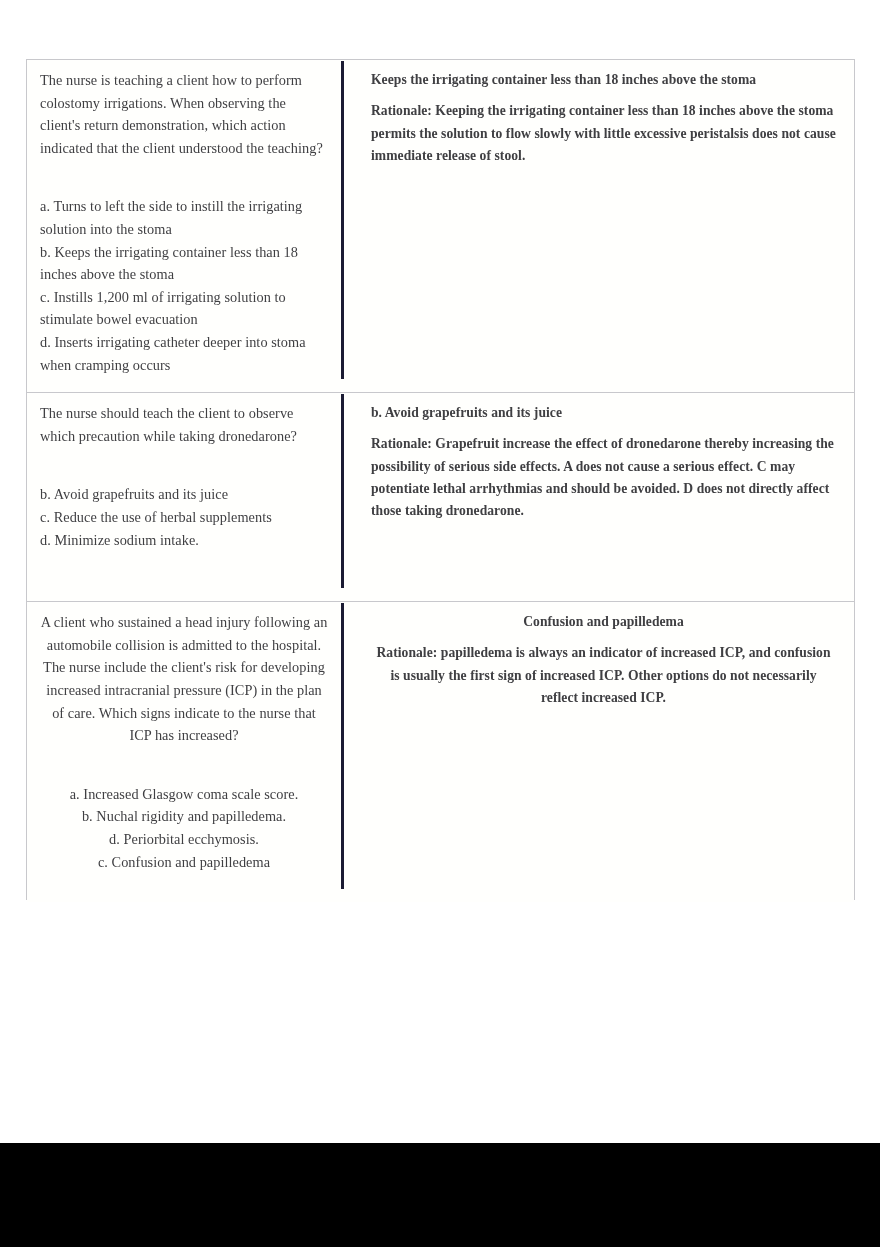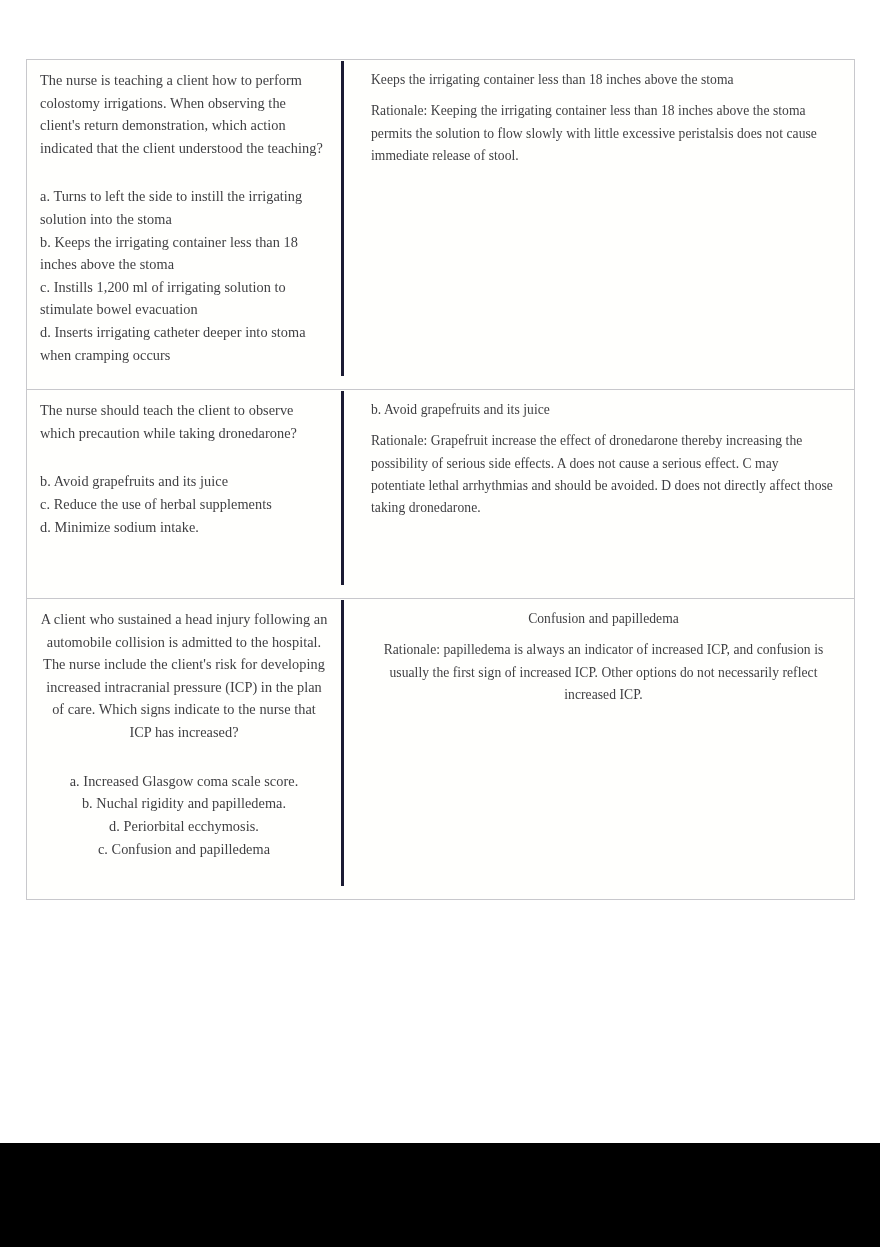--- a/index.html
+++ b/index.html
@@ -76,31 +76,32 @@
     color: #3f3f42;
     font-size: 14.3px;
     line-height: 22.6px;
     letter-spacing: 0.05px;
   }
   .txt.tight {
     line-height: 22.8px;
   }
 
   .block + .block {
-    margin-top: 26px;
+    margin-top: 36px;
   }
 
   .opt-list .opt {
     display: block;
   }
 
   
   .answer-col .txt {
     font-size: 13.6px;
     line-height: 22.3px;
+    font-weight: bold;
   }
   .answer-col .block + .block {
     margin-top: 9px;
   }
 
   .bottom-bar {
     position: absolute;
     left: 0;
     top: 1143px;
     width: 880px;

